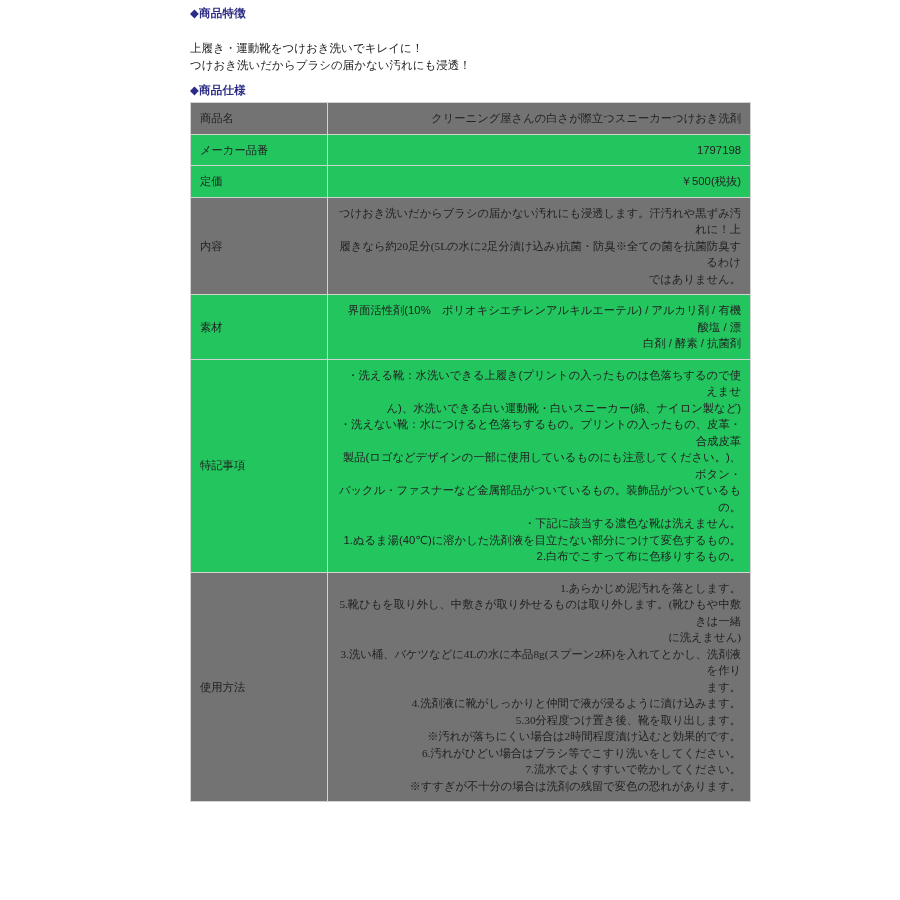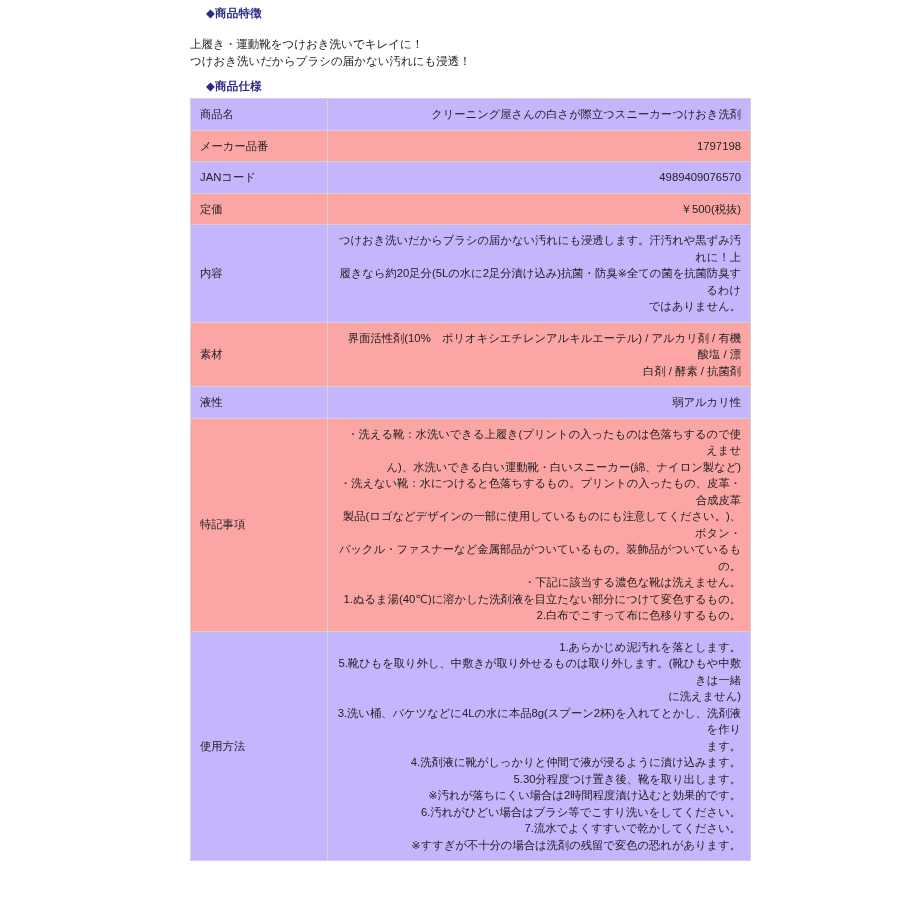--- a/index.html
+++ b/index.html
@@ -25,28 +25,28 @@
     position: absolute;
     left: 190px;
     top: 0;
     width: 522px;
   }
   .section-heading {
     color: #2b2b86;
     font-size: 11.5px;
     font-weight: bold;
     letter-spacing: 0.2px;
-    margin: 16px;
+    margin: 0;
     padding: 0;
     line-height: 14px;
   }
   .heading-1 { margin-top: 6px; }
   .heading-2 { margin-top: 9px; margin-bottom: 5px; }
   .feature-lines {
-    margin: 11px 0 0 0;
+    margin: 20px 0 0 0;
     padding: 0;
     list-style: none;
     font-size: 11.5px;
     line-height: 17px;
     color: #222222;
   }
   .feature-lines li { white-space: nowrap; }
 
   table.spec {
     border-collapse: collapse;
@@ -67,22 +67,22 @@
     width: 118px;
     white-space: nowrap;
     padding-left: 10px;
     vertical-align: middle;
   }
   td.value {
     width: 404px;
     vertical-align: middle;
     text-align: right;
   }
-  tr.shade td { background: #fca5a5; }
-  tr.plain td { background: #c4b5fd; }
+  tr.shade td { background: #22c55e; }
+  tr.plain td { background: #737373; font-family: Liberation Serif, serif; }
   td.value .ln { display: block; }
 </style>
 </head>
 <body>
 
 <div class="page">
   <div class="content">
 
     <div class="section-heading heading-1">◆商品特徴</div>
 
@@ -100,51 +100,39 @@
             <td class="value">
               <span class="ln">クリーニング屋さんの白さが際立つスニーカーつけおき洗剤</span>
             </td>
           </tr>
           <tr class="shade">
             <td class="label">メーカー品番</td>
             <td class="value">
               <span class="ln">1797198</span>
             </td>
           </tr>
-          <tr class="plain">
-            <td class="label">JANコード</td>
-            <td class="value">
-              <span class="ln">4989409076570</span>
-            </td>
-          </tr>
           <tr class="shade">
             <td class="label">定価</td>
             <td class="value">
               <span class="ln">￥500(税抜)</span>
             </td>
           </tr>
           <tr class="plain">
             <td class="label">内容</td>
             <td class="value">
               <span class="ln">つけおき洗いだからブラシの届かない汚れにも浸透します。汗汚れや黒ずみ汚れに！上</span>
               <span class="ln">履きなら約20足分(5Lの水に2足分漬け込み)抗菌・防臭※全ての菌を抗菌防臭するわけ</span>
               <span class="ln">ではありません。</span>
             </td>
           </tr>
           <tr class="shade">
             <td class="label">素材</td>
             <td class="value">
               <span class="ln">界面活性剤(10%　ポリオキシエチレンアルキルエーテル) / アルカリ剤 / 有機酸塩 / 漂</span>
               <span class="ln">白剤 / 酵素 / 抗菌剤</span>
-            </td>
-          </tr>
-          <tr class="plain">
-            <td class="label">液性</td>
-            <td class="value">
-              <span class="ln">弱アルカリ性</span>
             </td>
           </tr>
           <tr class="shade">
             <td class="label">特記事項</td>
             <td class="value">
               <span class="ln">・洗える靴：水洗いできる上履き(プリントの入ったものは色落ちするので使えませ</span>
               <span class="ln">ん)、水洗いできる白い運動靴・白いスニーカー(綿、ナイロン製など)</span>
               <span class="ln">・洗えない靴：水につけると色落ちするもの。プリントの入ったもの、皮革・合成皮革</span>
               <span class="ln">製品(ロゴなどデザインの一部に使用しているものにも注意してください。)、ボタン・</span>
               <span class="ln">バックル・ファスナーなど金属部品がついているもの。装飾品がついているもの。</span>

